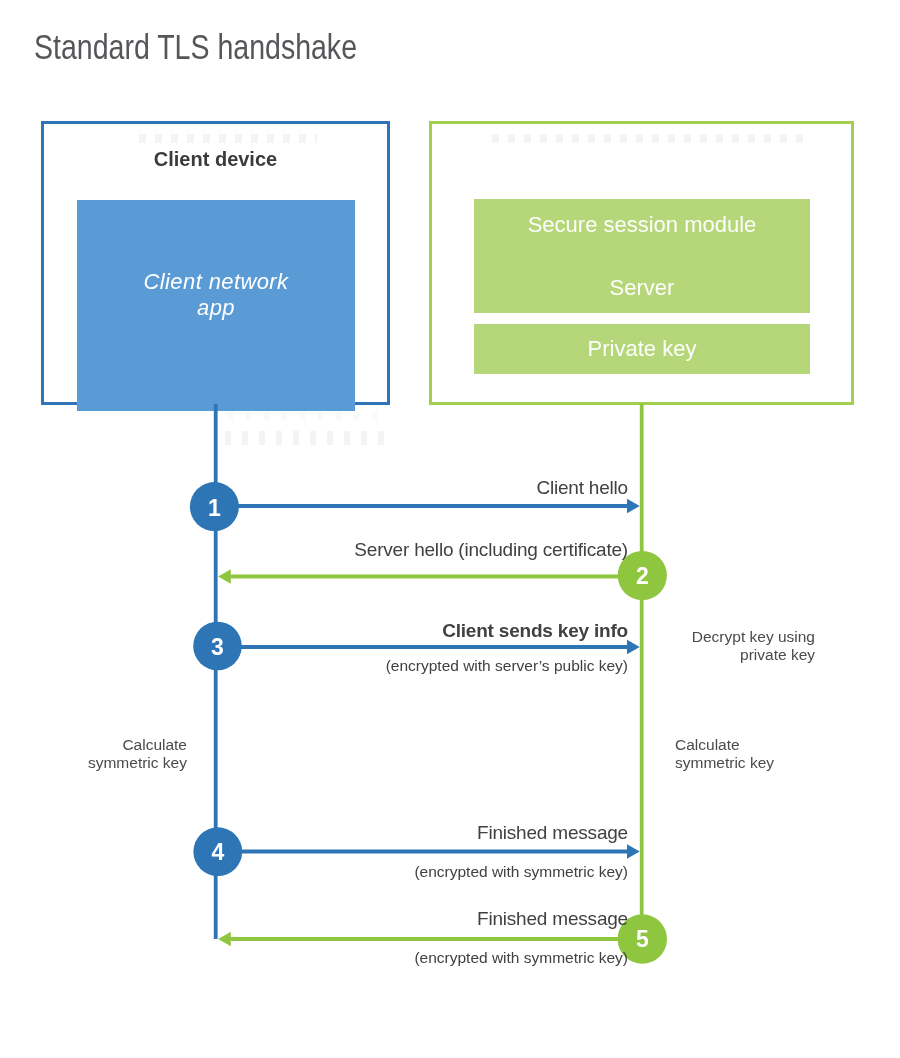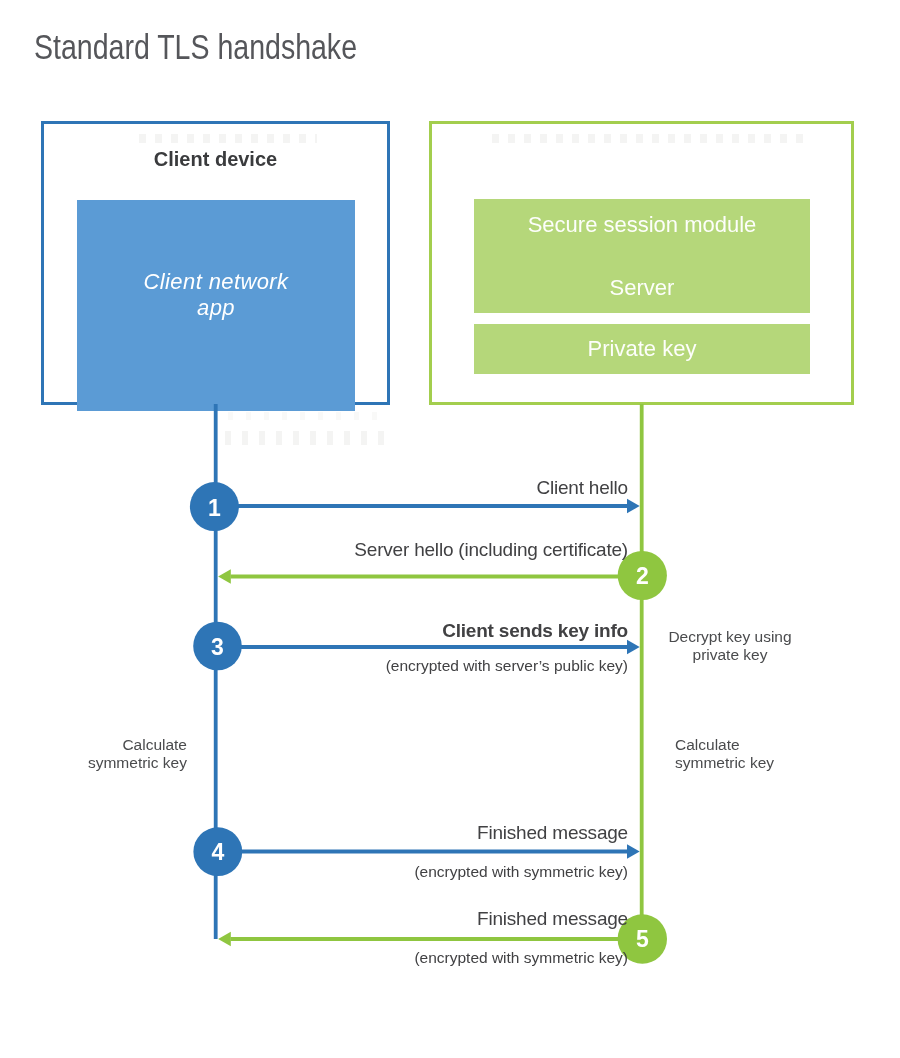--- a/index.html
+++ b/index.html
@@ -75,16 +75,16 @@
 <div class="abs lbl big" style="top:540px;">Server hello (including certificate)</div>
 <div class="abs lbl big" style="top:621px;font-weight:bold;">Client sends key info</div>
 <div class="abs lbl small" style="top:658px;">(encrypted with server’s public key)</div>
 <div class="abs lbl big" style="top:823px;">Finished message</div>
 <div class="abs lbl small" style="top:863.5px;">(encrypted with symmetric key)</div>
 <div class="abs lbl big" style="top:909px;">Finished message</div>
 <div class="abs lbl small" style="top:950px;">(encrypted with symmetric key)</div>
 
 <div class="abs side" style="left:37px;width:150px;top:736px;text-align:right;">Calculate<br>symmetric key</div>
 <div class="abs side" style="left:675px;width:140px;top:736px;text-align:left;">Calculate<br>symmetric key</div>
-<div class="abs side" style="left:660px;width:140px;top:628px;text-align:center;">Decrypt key using<br>private key</div>
+<div class="abs side" style="left:675px;width:140px;top:628px;text-align:right;">Decrypt key using<br>private key</div>
 
 <div class="abs" style="left:225px;top:431px;width:165px;height:14px;background:repeating-linear-gradient(90deg,#f4f4f3 0 6px,#ffffff 6px 17px);"></div>
 <div class="abs" style="left:228px;top:412px;width:150px;height:8px;background:repeating-linear-gradient(90deg,#f9f9f8 0 5px,#ffffff 5px 18px);"></div>
 
 </body></html>

